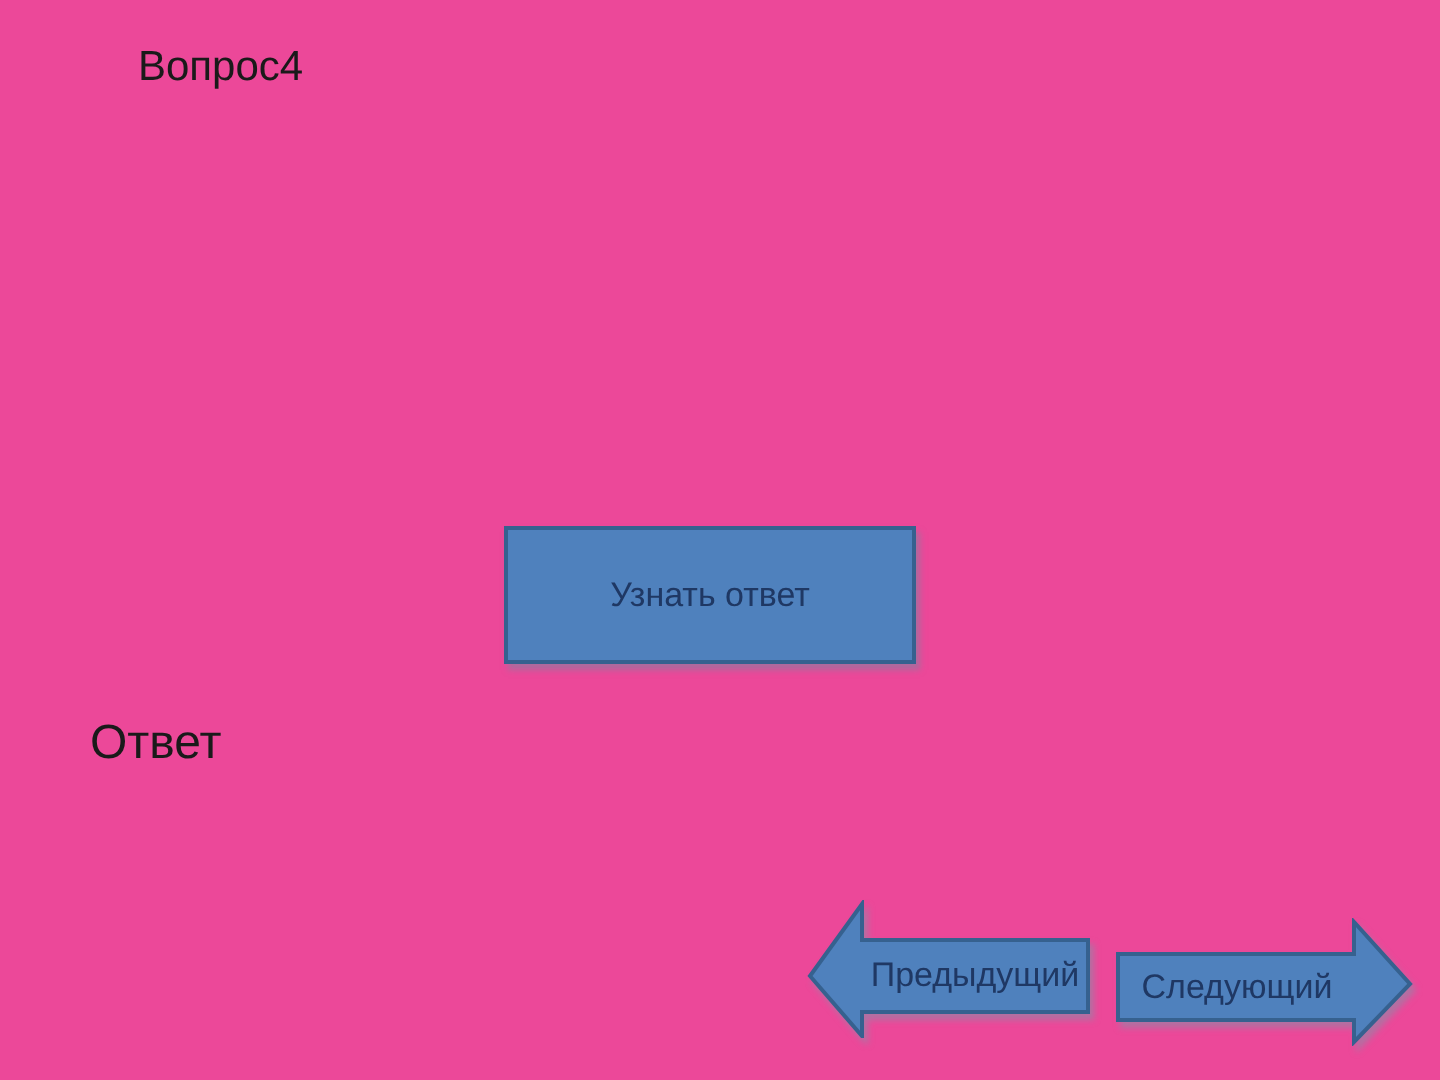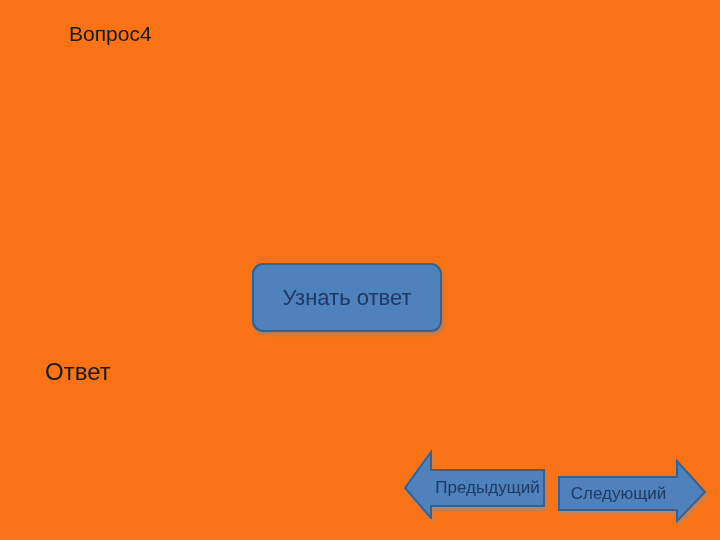--- a/index.html
+++ b/index.html
@@ -5,48 +5,48 @@
   html, body {
     margin: 0;
     padding: 0;
     background: #ffffff;
     font-family: "Liberation Sans", sans-serif;
   }
   .slide {
     position: relative;
     width: 720px;
     height: 540px;
-    background: #f97316;
+    background: #ec4899;
     overflow: hidden;
   }
   .slide-title {
     position: absolute;
     left: 69px;
     top: 22px;
     font-size: 21px;
     line-height: 24px;
     color: #1a1a1a;
     font-weight: 400;
   }
   .reveal-button {
     position: absolute;
     left: 252px;
     top: 263px;
-    width: 190px;
+    width: 206px;
     height: 69px;
     box-sizing: border-box;
     background: #4f81bd;
     border: 2px solid #36618f;
-    border-radius: 11px;
+    border-radius: 0;
     box-shadow: 2px 3px 3px rgba(120, 135, 160, 0.55);
     display: flex;
     align-items: center;
     justify-content: center;
     font-family: "Liberation Sans", sans-serif;
-    font-size: 22px;
+    font-size: 17px;
     color: #1f3864;
     cursor: pointer;
     padding: 0;
   }
   .answer-label {
     position: absolute;
     left: 45px;
     top: 361px;
     font-size: 24px;
     line-height: 22px;

